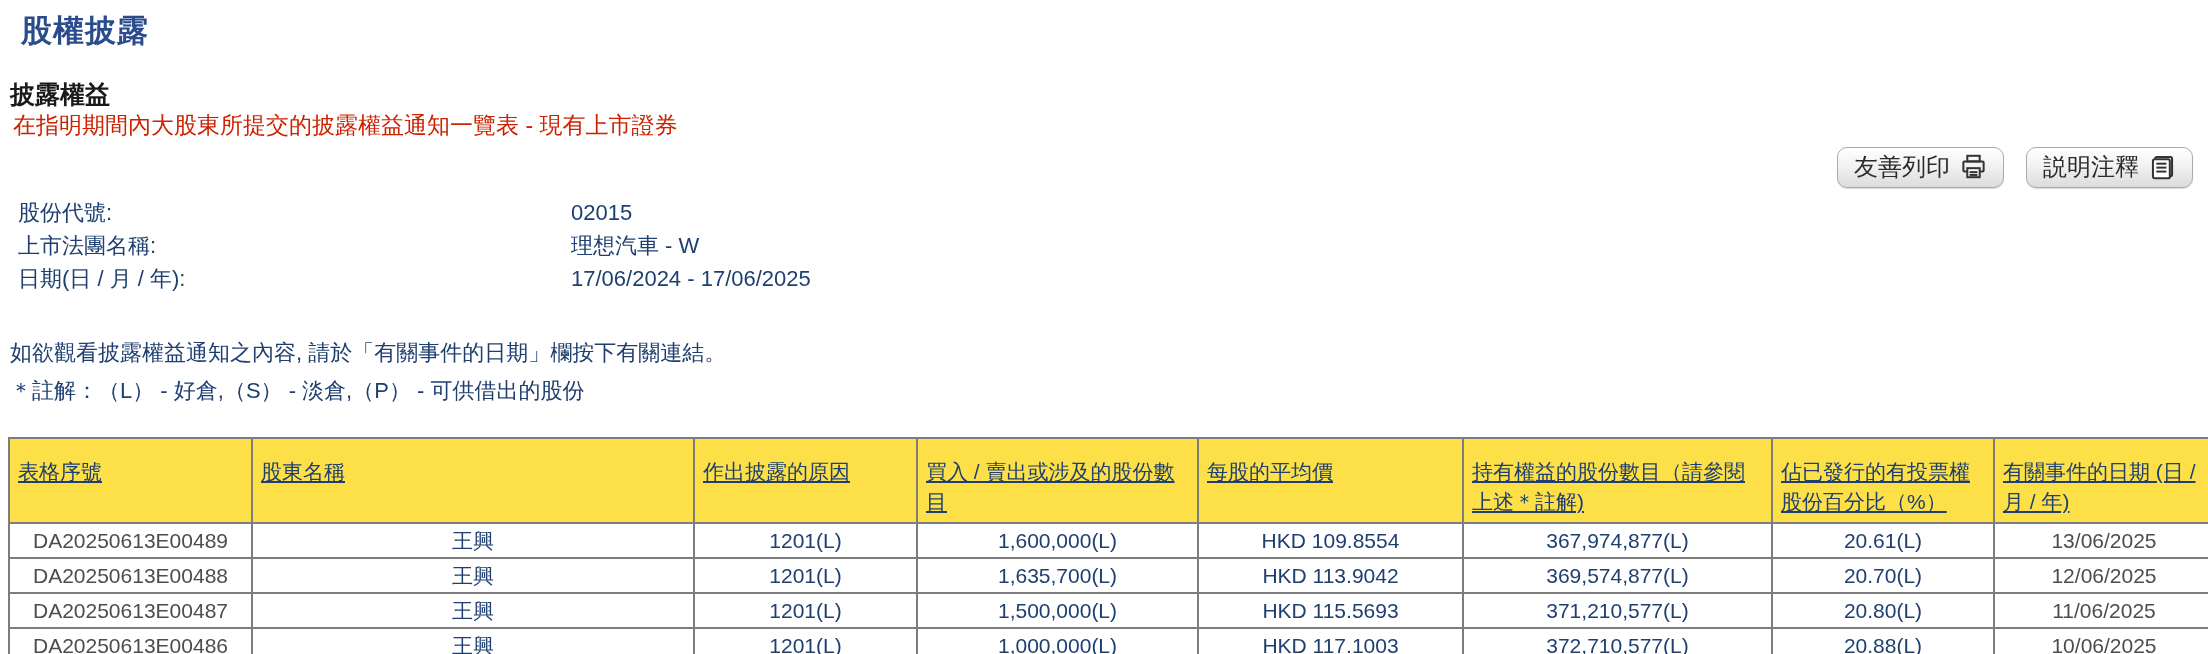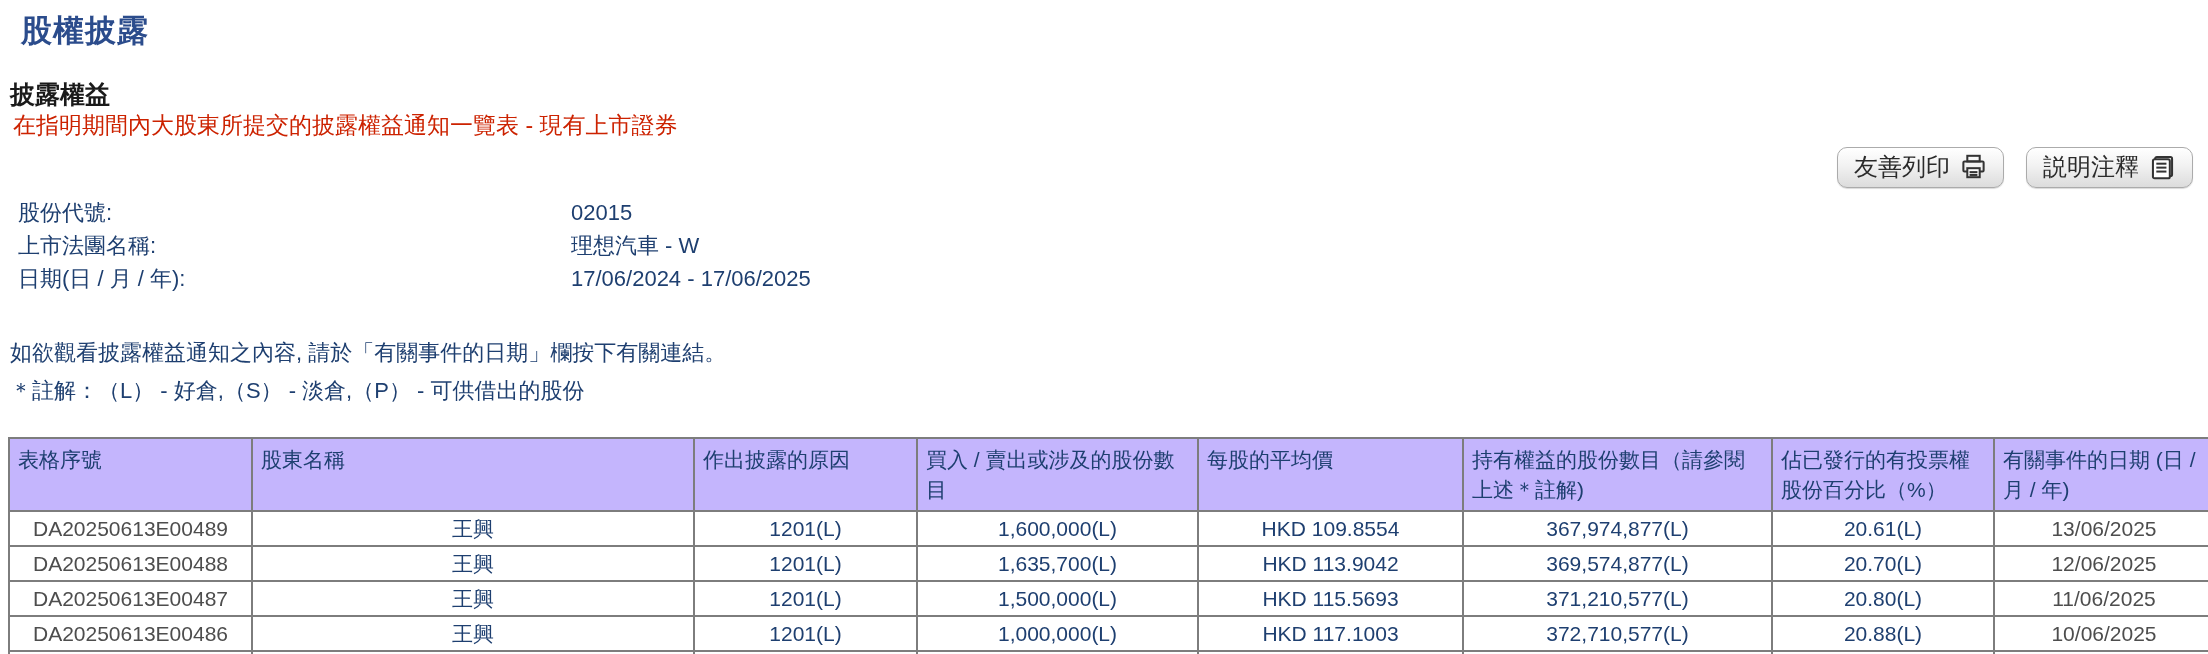--- a/index.html
+++ b/index.html
@@ -60,28 +60,28 @@
     width: 2205px;
     font-size: 21px;
   }
   table.disclosure th, table.disclosure td {
     border: 2px solid #7d7d7d;
     padding: 0 8px;
     overflow: hidden;
     text-align: center;
   }
   table.disclosure th {
-    background: #c4b5fd;
+    background: #fde047;
     color: #1e3f70;
     font-weight: normal;
     text-align: left;
     vertical-align: top;
-    padding-top: 6px; padding-bottom: 5px;
+    padding-top: 18px; padding-bottom: 5px;
     line-height: 30px;
-    height: 71px; box-sizing: border-box;
+    height: 71px; box-sizing: border-box; text-decoration: underline;
   }
   table.disclosure td {
     height: 35px; box-sizing: border-box;
     background: #ffffff;
     white-space: nowrap;
   }
   td.c-serial { color: #4d4d4d; }
   td.c-name   { color: #1e3f70; }
   td.c-reason { color: #1e3f70; }
   td.c-num    { color: #1e3f70; text-align: right; }

